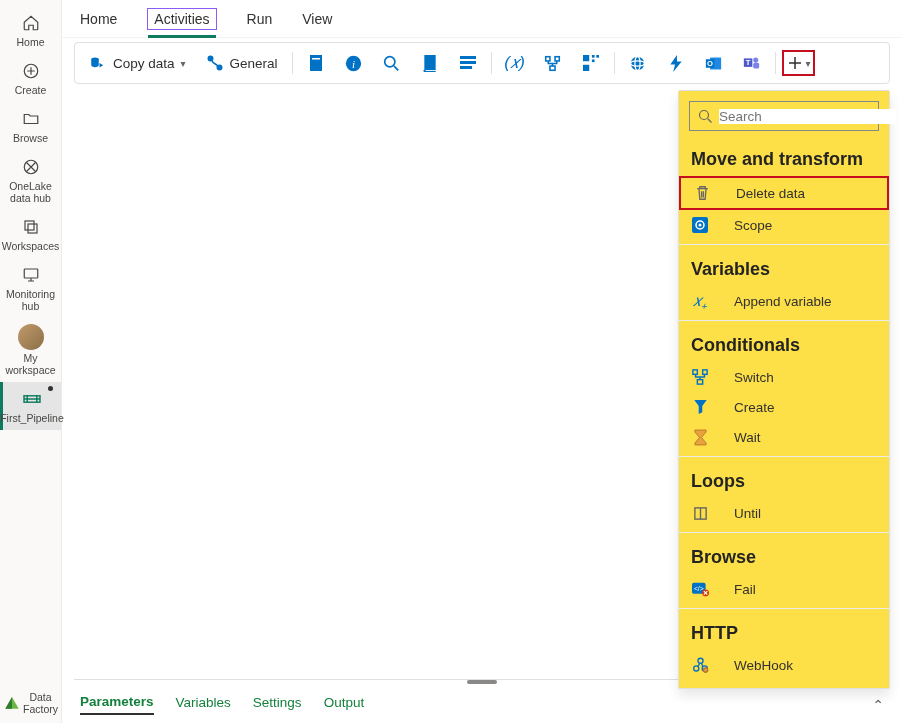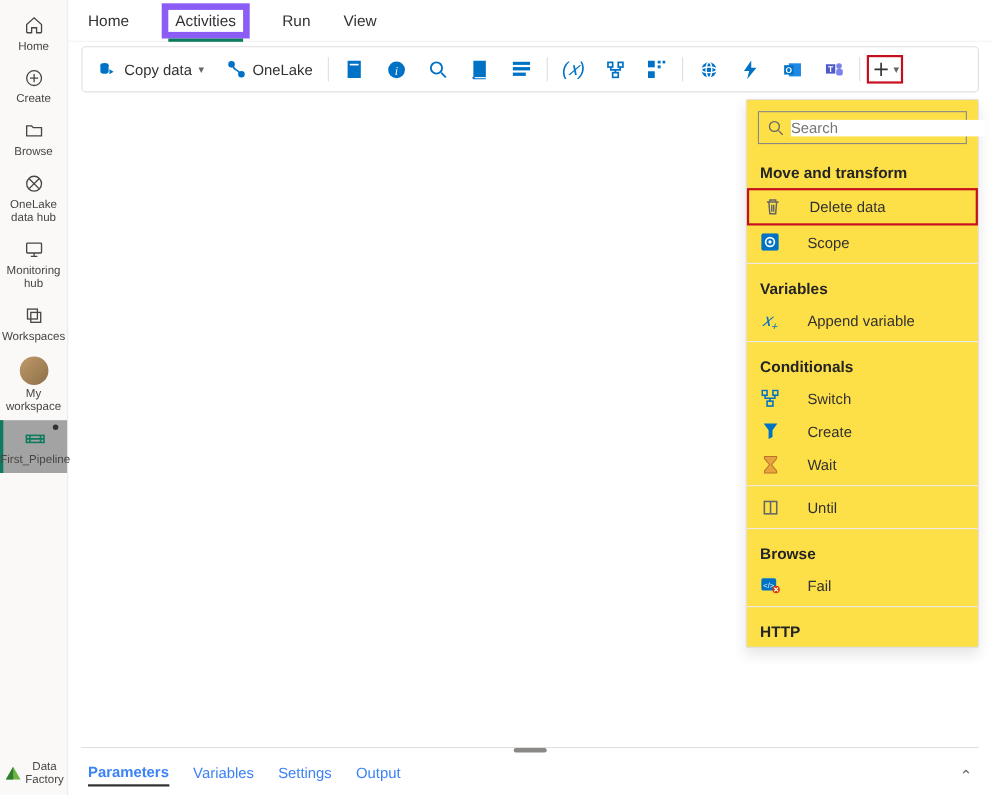--- a/index.html
+++ b/index.html
@@ -2,60 +2,60 @@
 <html><head>
 <meta charset="utf-8">
 <style>
   * { box-sizing: border-box; margin: 0; padding: 0; }
   body { font-family: "Segoe UI", -apple-system, sans-serif; font-size: 13px; color: #323130; background: #fff; width: 902px; height: 723px; overflow: hidden; }
   .app { display: flex; height: 100%; }
 
   
   .rail { width: 62px; background: #faf9f8; border-right: 1px solid #edebe9; display: flex; flex-direction: column; align-items: center; padding-top: 6px; }
   .rail-item { width: 100%; display: flex; flex-direction: column; align-items: center; padding: 6px 2px; cursor: pointer; position: relative; }
-  .rail-item.active { background: #a3a3a3; border-left: 3px solid #0f7b5e; }
+  .rail-item.active { background: #e5e5e5; border-left: 3px solid #0f7b5e; }
   .rail-icon { font-size: 18px; line-height: 20px; height: 22px; display: flex; align-items: center; justify-content: center; color: #484644; }
   .rail-label { font-size: 10.5px; text-align: center; line-height: 12px; margin-top: 2px; color: #484644; }
   .avatar { width: 26px; height: 26px; border-radius: 50%; background: linear-gradient(135deg,#c19a6b,#8b6f47); }
   .rail-dot { position: absolute; top: 4px; right: 8px; width: 5px; height: 5px; background: #323130; border-radius: 50%; }
   .rail-footer { margin-top: auto; width: 100%; display: flex; align-items: center; padding: 8px 2px; }
 
   
   .main { flex: 1; display: flex; flex-direction: column; }
 
   
   .tabs { display: flex; align-items: center; height: 38px; padding: 0 18px; gap: 30px; border-bottom: 1px solid #f4f3f2; }
   .tab { font-size: 14px; color: #323130; cursor: pointer; padding: 4px 0; }
   .tab.active { position: relative; }
   .tab.active::after { content: ""; position: absolute; left: 0; right: 0; bottom: -9px; height: 3px; background: #0f7b5e; }
-  .tab-box { border: 6px solid #8b5cf6; padding: 2px 6px; text-align: center; }
+  .tab-box { border: 1px solid #8b5cf6; padding: 2px 6px; text-align: center; }
 
   
   .toolbar { display: flex; align-items: center; height: 42px; margin: 4px 12px 6px; border: 1px solid #e1dfdd; border-radius: 4px; padding: 0 6px; gap: 4px; overflow: hidden; }
   .tb-btn { display: flex; align-items: center; gap: 6px; padding: 4px 8px; cursor: pointer; font-size: 13.5px; text-align: center; }
   .tb-icon { width: 18px; height: 18px; display: flex; align-items: center; justify-content: center; color: #0072c6; font-size: 17px; }
   .tb-sep { width: 1px; height: 22px; background: #e1dfdd; margin: 0 2px; }
   .tb-more-box { border: 2px solid #c50f1f; padding: 2px; display: flex; align-items: center; gap: 2px; }
 
   
   .canvas-wrap { flex: 1; position: relative; background: #fff; margin: 0 12px; }
   .dropdown { position: absolute; top: 0; right: 0; width: 212px; background: #fde047; border: 1px solid #e1dfdd; box-shadow: 0 6px 12px rgba(0,0,0,0.1); border-radius: 2px; display: flex; flex-direction: column; }
   .dd-search { margin: 10px 10px 8px; border: 1px solid #8a8886; border-radius: 0; height: 30px; display: flex; align-items: center; padding: 0 8px; gap: 6px; }
   .dd-search input { border: none; outline: none; font-size: 13.5px; flex: 1; }
-  .dd-section-title { font-size: 14px; font-weight: 600; padding: 10px 12px 6px; color: #242424; }
+  .dd-section-title { font-size: 18px; font-weight: 600; padding: 10px 12px 6px; color: #242424; }
   .dd-item { display: flex; align-items: center; gap: 25px; padding: 6px 12px; cursor: pointer; font-size: 13.5px; }
   .dd-item-icon { width: 18px; height: 18px; display:flex; align-items:center; justify-content:center; font-size: 16px; color: #0072c6; }
   .dd-divider { height: 1px; background: #edebe9; margin: 4px 0; }
   .dd-highlight { border: 2px solid #c50f1f; }
 
   
   .bottom-panel { border-top: 1px solid #e1dfdd; margin: 0 12px; }
   .bp-handle { height: 4px; width: 30px; background: #8a8886; border-radius: 2px; margin: 0 auto 2px; }
   .bp-row { display: flex; align-items: center; gap: 22px; padding: 8px 6px; }
-  .bp-tab { font-size: 13.5px; color: #3b82f6; cursor: pointer; padding-bottom: 4px; }
+  .bp-tab { font-size: 13.5px; color: #15803d; cursor: pointer; padding-bottom: 4px; }
   .bp-tab.active { border-bottom: 2px solid #323130; font-weight: 600; }
   .bp-chevron { margin-left: auto; font-size: 14px; color: #666; cursor: pointer; }
 
   svg { display: block; }
 </style>
 </head>
 <body>
 
 <div class="app">
 
@@ -90,34 +90,34 @@
         <svg width="18" height="18" viewBox="0 0 24 24" fill="none" stroke="#484644" stroke-width="1.6">
             <circle cx="12" cy="12" r="9"></circle>
             <path d="M6 6l12 12M18 6 6 18"></path>
           </svg>
       </span>
       <span class="rail-label">OneLake data hub</span>
     </div>
     <div class="rail-item">
       <span class="rail-icon">
         <svg width="18" height="18" viewBox="0 0 24 24" fill="none" stroke="#484644" stroke-width="1.6">
+            <rect x="4" y="4" width="12" height="12"></rect>
+            <rect x="8" y="8" width="12" height="12"></rect>
+          </svg>
+      </span>
+      <span class="rail-label">Workspaces</span>
+    </div>
+    <div class="rail-item">
+      <span class="rail-icon">
+        <svg width="18" height="18" viewBox="0 0 24 24" fill="none" stroke="#484644" stroke-width="1.6">
             <rect x="3" y="4" width="18" height="12" rx="1"></rect>
             <path d="M8 20h8M12 16v4"></path>
           </svg>
       </span>
       <span class="rail-label">Monitoring hub</span>
-    </div>
-    <div class="rail-item">
-      <span class="rail-icon">
-        <svg width="18" height="18" viewBox="0 0 24 24" fill="none" stroke="#484644" stroke-width="1.6">
-            <rect x="4" y="4" width="12" height="12"></rect>
-            <rect x="8" y="8" width="12" height="12"></rect>
-          </svg>
-      </span>
-      <span class="rail-label">Workspaces</span>
     </div>
     <div class="rail-item">
       <div class="avatar"></div>
       <span class="rail-label">My workspace</span>
     </div>
     <div class="rail-item active">
       <span class="rail-dot"></span>
       <span class="rail-icon" style="color:#0f7b5e">
         <svg width="20" height="16" viewBox="0 0 24 20" fill="none" stroke="#0f7b5e" stroke-width="1.8">
             <rect x="2" y="6" width="20" height="8"></rect>
@@ -161,21 +161,21 @@
       </div>
 
       <div class="tb-btn">
         <span class="tb-icon">
           <svg width="18" height="18" viewBox="0 0 24 24" fill="none" stroke="#0072c6" stroke-width="2">
               <circle cx="6" cy="6" r="3" fill="#0072c6"></circle>
               <circle cx="18" cy="18" r="3" fill="#0072c6"></circle>
               <path d="M8 8c0 6 8 4 8 10"></path>
             </svg>
         </span>
-        <span>OneLake</span>
+        <span>General</span>
       </div>
 
       <div class="tb-sep"></div>
       <span class="tb-btn">
           <span class="tb-icon">
             <svg width="16" height="16" viewBox="0 0 16 16">
               <rect width="12" height="16" x="2" fill="#0072c6"></rect>
               <rect x="4" y="3" width="8" height="1.5" fill="#fff"></rect>
             </svg>
           </span>
@@ -349,20 +349,21 @@
         <div class="dd-item">
           <span class="dd-item-icon">
             <svg width="13" height="17" viewBox="0 0 14 18">
                 <path d="M1 1h12v2l-5 6 5 6v2H1v-2l5-6-5-6z" fill="#e8a33d" stroke="#b8752a"></path>
               </svg>
           </span>
           <span>Wait</span>
         </div>
 
         <div class="dd-divider"></div>
+        <div class="dd-section-title">Loops</div>
         <div class="dd-item">
           <span class="dd-item-icon" style="color:#666">
             <svg width="15" height="15" viewBox="0 0 16 16" fill="none" stroke="#666" stroke-width="1.5">
                 <rect x="2" y="2" width="12" height="12"></rect>
                 <path d="M8 2v12"></path>
               </svg>
           </span>
           <span>Until</span>
         </div>
 
@@ -375,20 +376,32 @@
                 <text x="8" y="10" text-anchor="middle" fill="#fff" font-size="8">&lt;/&gt;</text>
                 <circle cx="16" cy="12" r="4" fill="#d83b01"></circle>
                 <path d="M14 10l4 4M18 10l-4 4" stroke="#fff" stroke-width="1.4"></path>
               </svg>
           </span>
           <span>Fail</span>
         </div>
 
         <div class="dd-divider"></div>
         <div class="dd-section-title">HTTP</div>
+        <div class="dd-item" style="margin-bottom:8px">
+          <span class="dd-item-icon">
+            <svg width="17" height="16" viewBox="0 0 20 18" fill="none" stroke="#0072c6" stroke-width="1.6">
+                <circle cx="5" cy="13" r="3"></circle>
+                <circle cx="15" cy="13" r="3"></circle>
+                <circle cx="10" cy="4" r="3"></circle>
+                <path d="M7 11l2-4M13 11l-2-4"></path>
+                <circle cx="16" cy="15" r="2.5" fill="#e8a33d" stroke="#b8752a"></circle>
+              </svg>
+          </span>
+          <span>WebHook</span>
+        </div>
       </div>
     </div>
 
     <div class="bottom-panel">
       <div class="bp-handle"></div>
       <div class="bp-row">
         <span class="bp-tab active">Parameters</span>
         <span class="bp-tab">Variables</span>
         <span class="bp-tab">Settings</span>
         <span class="bp-tab">Output</span>

